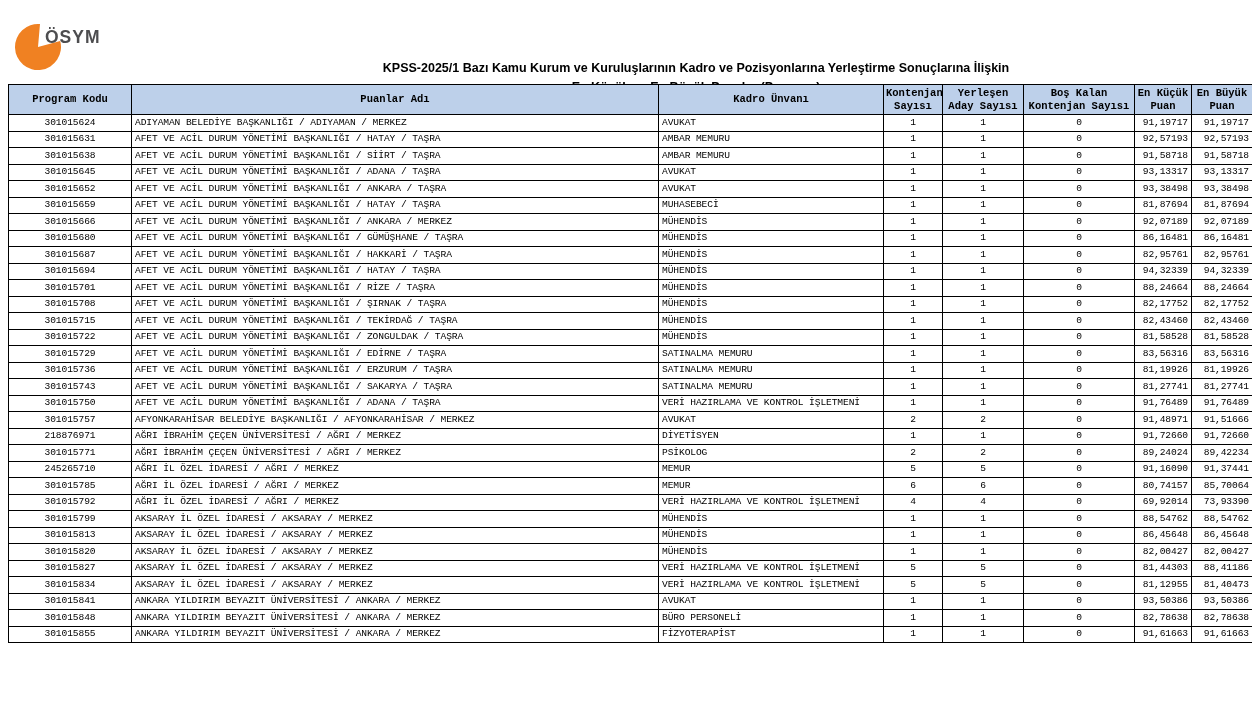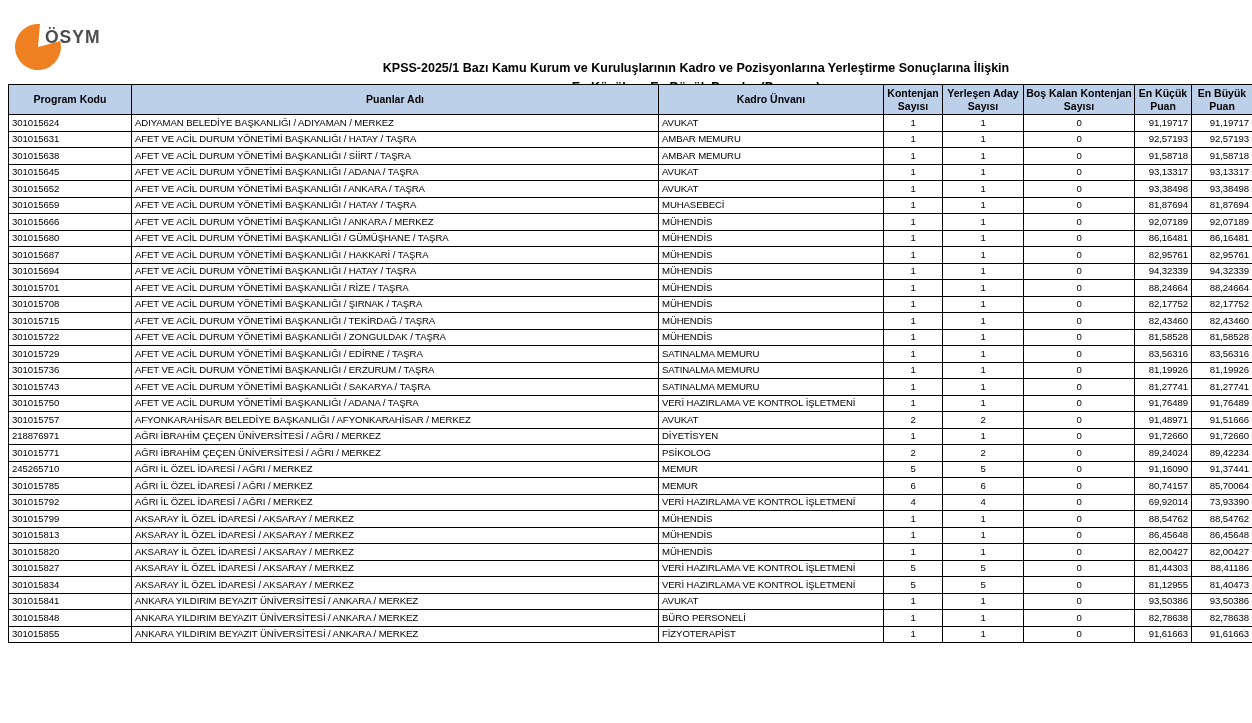--- a/index.html
+++ b/index.html
@@ -39,20 +39,21 @@
     margin-top: 36px;
   }
 
   
   table.results {
     position: absolute;
     left: 8px; top: 84px;
     width: 1244px;
     border-collapse: collapse;
     table-layout: fixed;
+    font-family: Liberation Mono, monospace;
   }
   table.results th {
     background: #bdd0ea;
     border: 1.6px solid #000;
     font-size: 10.5px;
     font-weight: bold;
     line-height: 12.5px;
     padding: 2px 2px;
     height: 24px;
     vertical-align: middle;
@@ -62,21 +63,21 @@
     border: 1.4px solid #000;
     font-size: 9.6px;
     line-height: 10px;
     padding: 0 3px;
     height: 15.5px;
     vertical-align: middle;
     white-space: nowrap;
     overflow: hidden;
     letter-spacing: -0.1px;
   }
-  td.c0 { }
+  td.c0 { text-align: center; }
   td.c1, td.c2 { text-align: left; }
   td.c3, td.c4, td.c5 { text-align: center; }
   td.c6, td.c7 { text-align: right; padding-right: 5px; }
 </style>
 </head>
 <body>
 
 <div class="logo">
   <svg width="52" height="52" viewBox="0 0 52 52">
     <path d="M 24 27 L 26.0 4.1 A 23 23 0 1 0 46.2 21.0 Z" fill="#F08122"></path>

